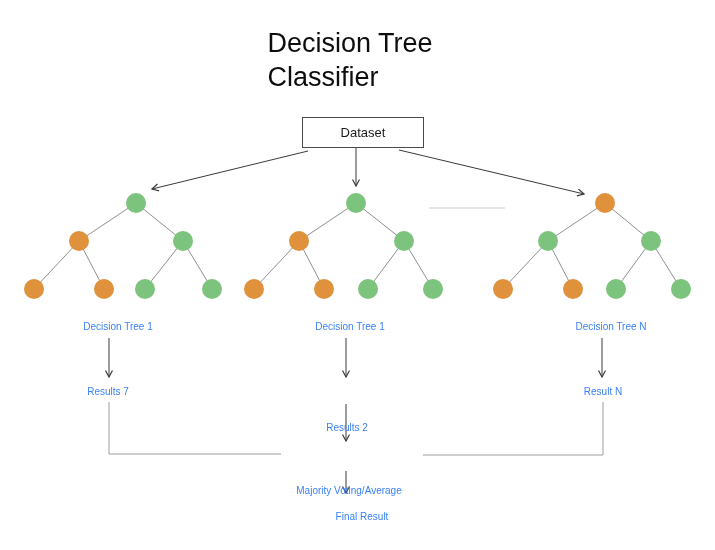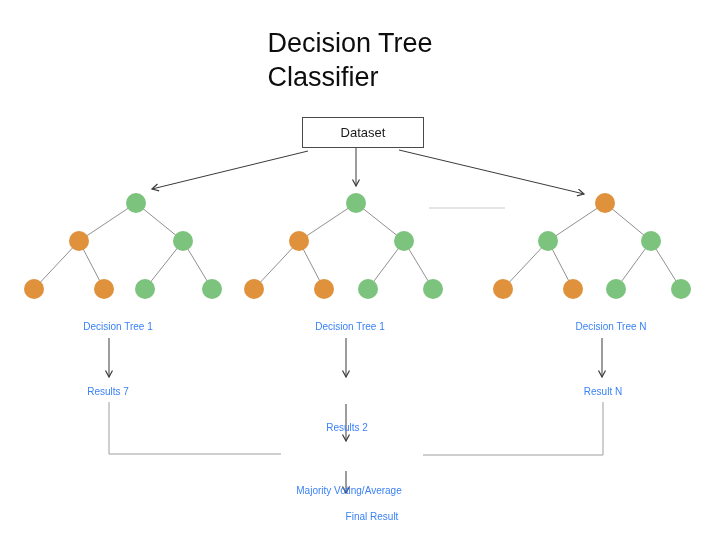--- a/index.html
+++ b/index.html
@@ -104,15 +104,15 @@
 
   <div class="lbl" style="left:118px;top:319px;">Decision Tree 1</div>
   <div class="lbl" style="left:350px;top:319px;">Decision Tree 1</div>
   <div class="lbl" style="left:603px;top:319px;margin-left:8px;">Decision Tree N</div>
 
   <div class="lbl" style="left:108px;top:384px;">Results 7</div>
   <div class="lbl" style="left:347px;top:384px;margin-top:36px;">Results 2</div>
   <div class="lbl" style="left:603px;top:384px;">Result N</div>
 
   <div class="lbl" style="left:349px;top:447px;margin-top:36px;">Majority Voting/Average</div>
-  <div class="lbl" style="left:360px;top:509px;padding-left:24px;">Final Result</div>
+  <div class="lbl" style="left:350px;top:509px;padding-left:24px;">Final Result</div>
 
 </div>
 
 </body></html>

